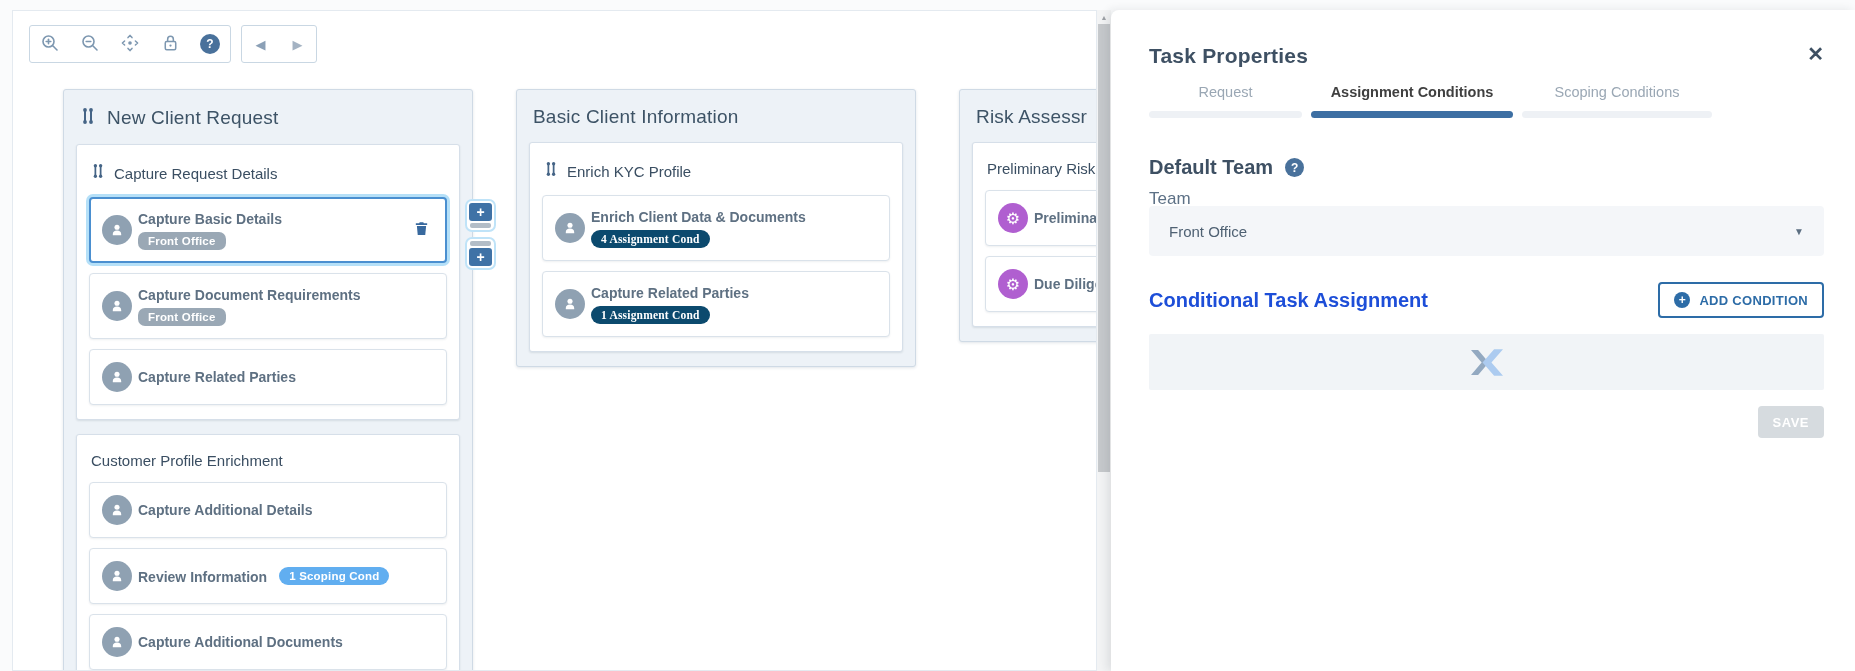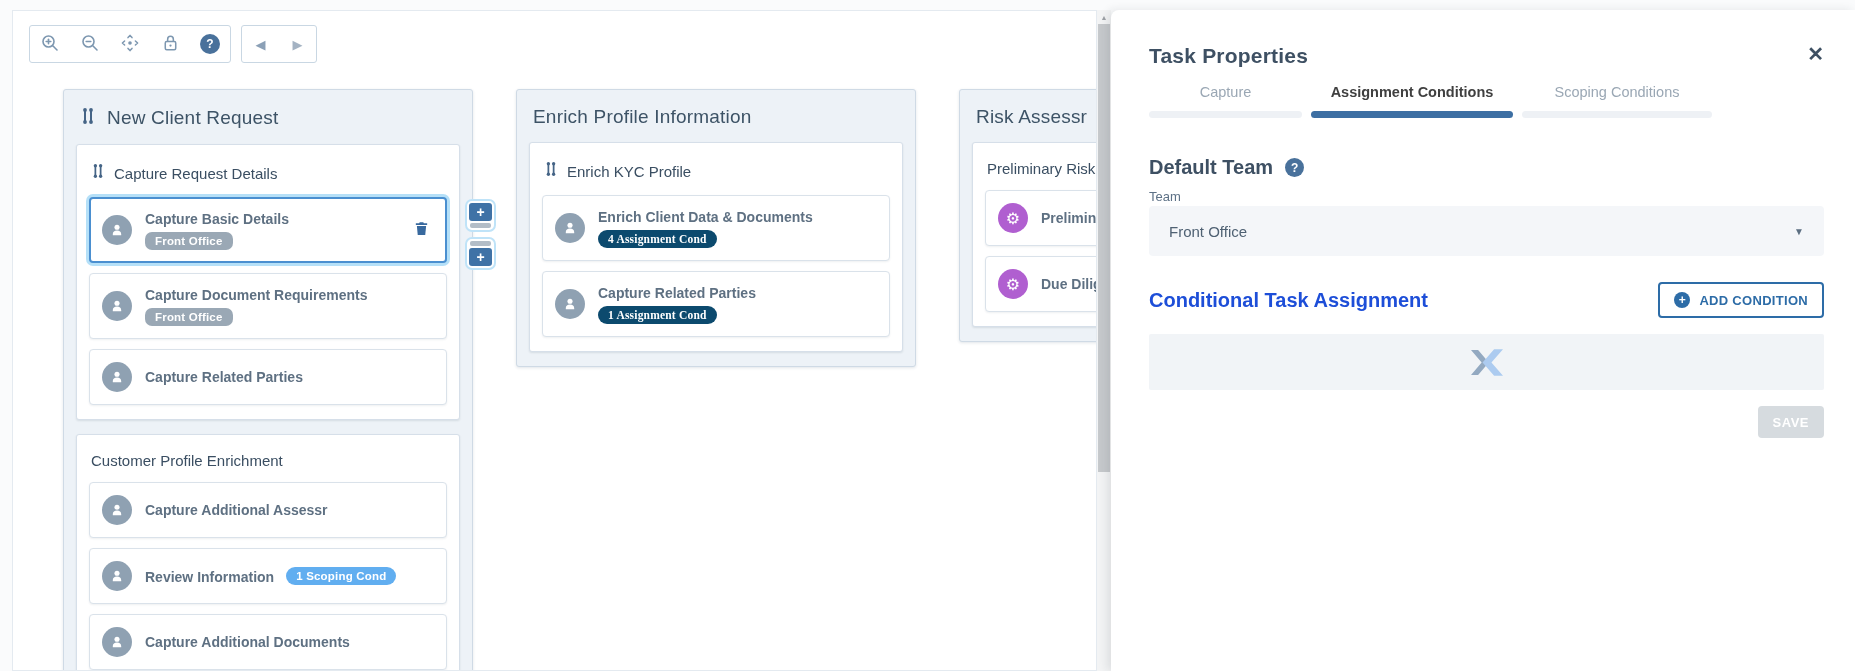--- a/index.html
+++ b/index.html
@@ -31,21 +31,21 @@
   .column-header { display:flex; align-items:center; gap:11px; padding:16px 16px 14px; }
   .column-title { font-size:19px; color:#3d5366; font-weight:500; letter-spacing:.2px; white-space:nowrap; }
 
   .stage { background:#fff; border:1px solid #d6dfe9; border-radius:3px; margin:0 12px 14px;
            box-shadow:0 1px 2px rgba(44,62,80,.12); }
   .stage-header { display:flex; align-items:center; gap:9px; padding:17px 14px 13px; }
   .stage-title { font-size:15px; color:#3a4e62; font-weight:400; white-space:nowrap; }
   .stage-body { display:flex; flex-direction:column; gap:10px; padding:0 12px 14px; }
 
   .task-card { position:relative; background:#fff; border:1px solid #dae2ea; border-radius:4px;
-               box-shadow:0 1px 2px rgba(44,62,80,.08); display:flex; align-items:center; gap:13px;
+               box-shadow:0 1px 2px rgba(44,62,80,.08); display:flex; align-items:center; gap:6px;
                padding:8px 12px; min-height:56px; cursor:pointer; }
   .task-card.with-badge-below { min-height:66px; }
   .task-card.selected { border:2px solid #4a8fd0; box-shadow:0 0 0 3px #b5e0f8; padding:7px 11px; }
   .task-icon { width:30px; height:30px; border-radius:50%; flex:none; display:flex;
                align-items:center; justify-content:center; }
   .task-icon.person { background:#8fa1b2; }
   .task-icon.gear   { background:#b05fd0; color:#fff; font-size:16px; }
   .card-body { display:flex; flex-direction:column; gap:5px; }
   .card-body.inline { flex-direction:row; align-items:flex-end; gap:12px; }
   .task-title { font-size:14px; font-weight:600; color:#5e7082; white-space:nowrap; }
@@ -83,21 +83,21 @@
   .tab:nth-child(1){ width:153px; } .tab:nth-child(2){ width:202px; } .tab:nth-child(3){ width:190px; }
   .tab-label { font-size:14.5px; text-align:center; color:#9aa7b4; height:18px; white-space:nowrap; }
   .tab.active .tab-label { color:#404040; font-weight:bold; }
   .tab-bar { margin-top:9px; height:7px; border-radius:3.5px; background:#eef1f5; }
   .tab.active .tab-bar { background:#3d6fa3; }
 
   .dt-heading { position:absolute; left:38px; top:146px; font-size:20px; font-weight:600;
                 color:#3e5063; display:flex; align-items:center; gap:12px; }
   .dt-help { width:19px; height:19px; border-radius:50%; background:#49719b; color:#fff; font-size:12px;
              font-weight:bold; display:flex; align-items:center; justify-content:center; }
-  .team-label { position:absolute; left:38px; top:179px; font-size:13px; color:#5d7186; }
+  .team-label { position:absolute; left:38px; top:179px; font-size:17px; color:#5d7186; }
   .team-select { position:absolute; left:38px; right:31px; top:196px; height:50px; background:#f4f6f9;
                  border-radius:4px; display:flex; align-items:center; justify-content:space-between;
                  padding:0 20px; cursor:pointer; }
   .team-value { font-size:15px; color:#4f6173; }
   .team-caret { font-size:10px; color:#5c6f82; }
 
   .cond-heading { position:absolute; left:38px; top:272px; font-size:20px; font-weight:600;
                   color:#1d4ed8; line-height:36px; }
   .add-cond-btn { position:absolute; right:31px; top:272px; height:36px; display:flex; align-items:center;
                   gap:9px; padding:0 14px; background:#fff; border:2px solid #2d6ca7; border-radius:4px;
@@ -233,21 +233,21 @@
           </div>
           <div class="stage-body">
             <div class="task-card">
               <span class="task-icon person">
                 <svg width="18" height="18" viewBox="0 0 24 24" fill="#fff">
                   <circle cx="12" cy="8.3" r="3.4"></circle>
                   <path d="M12 12.8c-3.4 0-5.6 2-5.6 4.6V19h11.2v-1.6c0-2.6-2.2-4.6-5.6-4.6z"></path>
                 </svg>
               </span>
               <div class="card-body">
-                <span class="task-title">Capture Additional Assessr</span>
+                <span class="task-title">Capture Additional Details</span>
               </div>
             </div>
             <div class="task-card">
               <span class="task-icon person">
                 <svg width="18" height="18" viewBox="0 0 24 24" fill="#fff">
                   <circle cx="12" cy="8.3" r="3.4"></circle>
                   <path d="M12 12.8c-3.4 0-5.6 2-5.6 4.6V19h11.2v-1.6c0-2.6-2.2-4.6-5.6-4.6z"></path>
                 </svg>
               </span>
               <div class="card-body inline">
@@ -264,21 +264,21 @@
               </span>
               <div class="card-body">
                 <span class="task-title">Capture Additional Documents</span>
               </div>
             </div>
           </div>
         </div>
       </div>
       <div class="column column-1">
         <div class="column-header">
-          <span class="column-title">Enrich Profile Information</span>
+          <span class="column-title">Basic Client Information</span>
         </div>
         <div class="stage">
           <div class="stage-header">
             <span><svg width="14" height="18" viewBox="0 0 16 20" stroke="#456486" fill="#456486" stroke-width="2">
                 <line x1="5" y1="4" x2="5" y2="16"></line>
                 <line x1="11" y1="4" x2="11" y2="16"></line>
                 <circle cx="5" cy="4" r="1.9" stroke="none"></circle>
                 <circle cx="5" cy="16" r="1.9" stroke="none"></circle>
                 <circle cx="11" cy="4" r="1.9" stroke="none"></circle>
                 <circle cx="11" cy="16" r="1.9" stroke="none"></circle>
@@ -353,21 +353,21 @@
   <div class="vscroll-arrow">▲</div>
   <div class="vscroll-thumb"></div>
 </div>
 
 <div class="panel">
   <div class="panel-title">Task Properties</div>
   <button class="panel-close">✕</button>
 
   <div class="tabs" id="tabs-root">
       <div class="tab">
-        <div class="tab-label">Capture</div>
+        <div class="tab-label">Request</div>
         <div class="tab-bar"></div>
       </div>
       <div class="tab active">
         <div class="tab-label">Assignment Conditions</div>
         <div class="tab-bar"></div>
       </div>
       <div class="tab">
         <div class="tab-label">Scoping Conditions</div>
         <div class="tab-bar"></div>
       </div>

